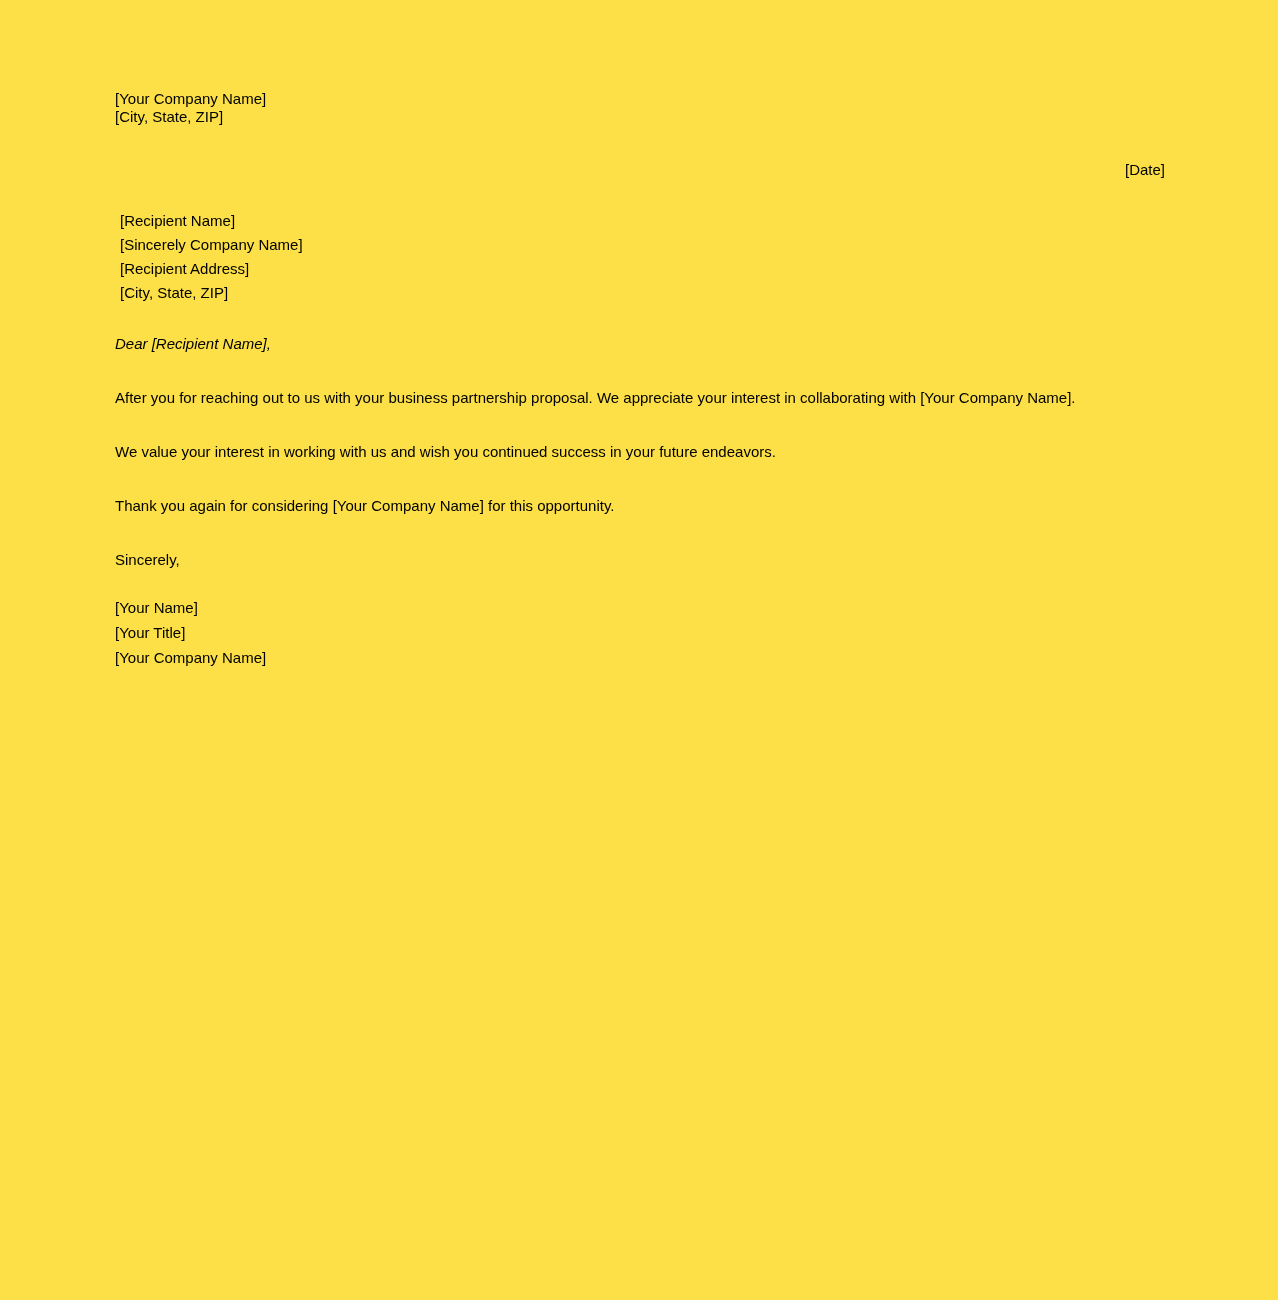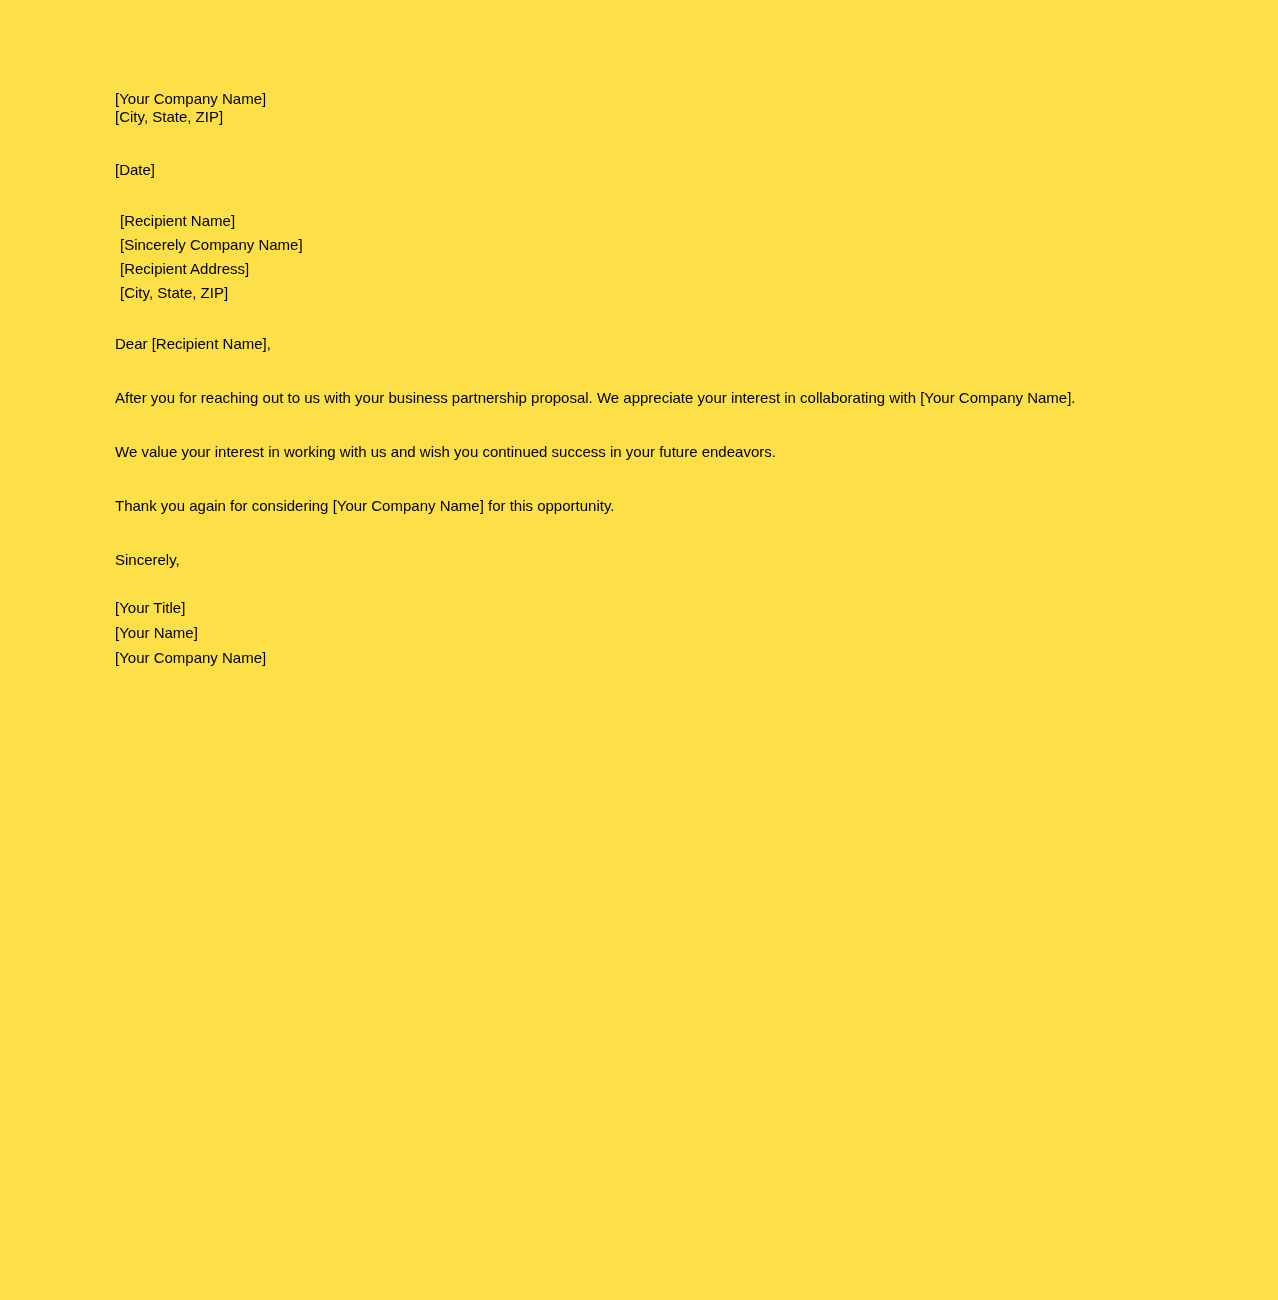--- a/index.html
+++ b/index.html
@@ -28,30 +28,32 @@
   
   .sender-block {
     line-height: 18px;
     margin: 0 0 32px 0;
   }
   .sender-block div { white-space: pre; }
   
   .date-line {
     line-height: 24px;
     margin: 0 0 27px 0;
+    text-align: right;
   }
   
   .recipient-block {
     line-height: 24px;
     margin: 0 0 25px 5px;
   }
   
   .salutation {
     line-height: 27px;
     margin: 0 0 27px 0;
+    font-style: italic;
   }
   .body-paragraph {
     line-height: 27px;
     margin: 0 0 27px 0;
   }
   .closing {
     line-height: 27px;
     margin: 0 0 22px 0;
   }
   
@@ -81,19 +83,19 @@
 
     <div class="salutation">Dear [Recipient Name],</div>
 
     <div class="body-paragraph">After you for reaching out to us with your business partnership proposal. We appreciate your interest in collaborating with [Your Company Name].</div>
     <div class="body-paragraph">We value your interest in working with us and wish you continued success in your future endeavors.</div>
     <div class="body-paragraph">Thank you again for considering [Your Company Name] for this opportunity.</div>
 
     <div class="closing">Sincerely,</div>
 
     <div class="signature-block">
+      <div>[Your Name]</div>
       <div>[Your Title]</div>
-      <div>[Your Name]</div>
       <div>[Your Company Name]</div>
     </div>
 
   </div>
 </div>
 
 </body></html>

